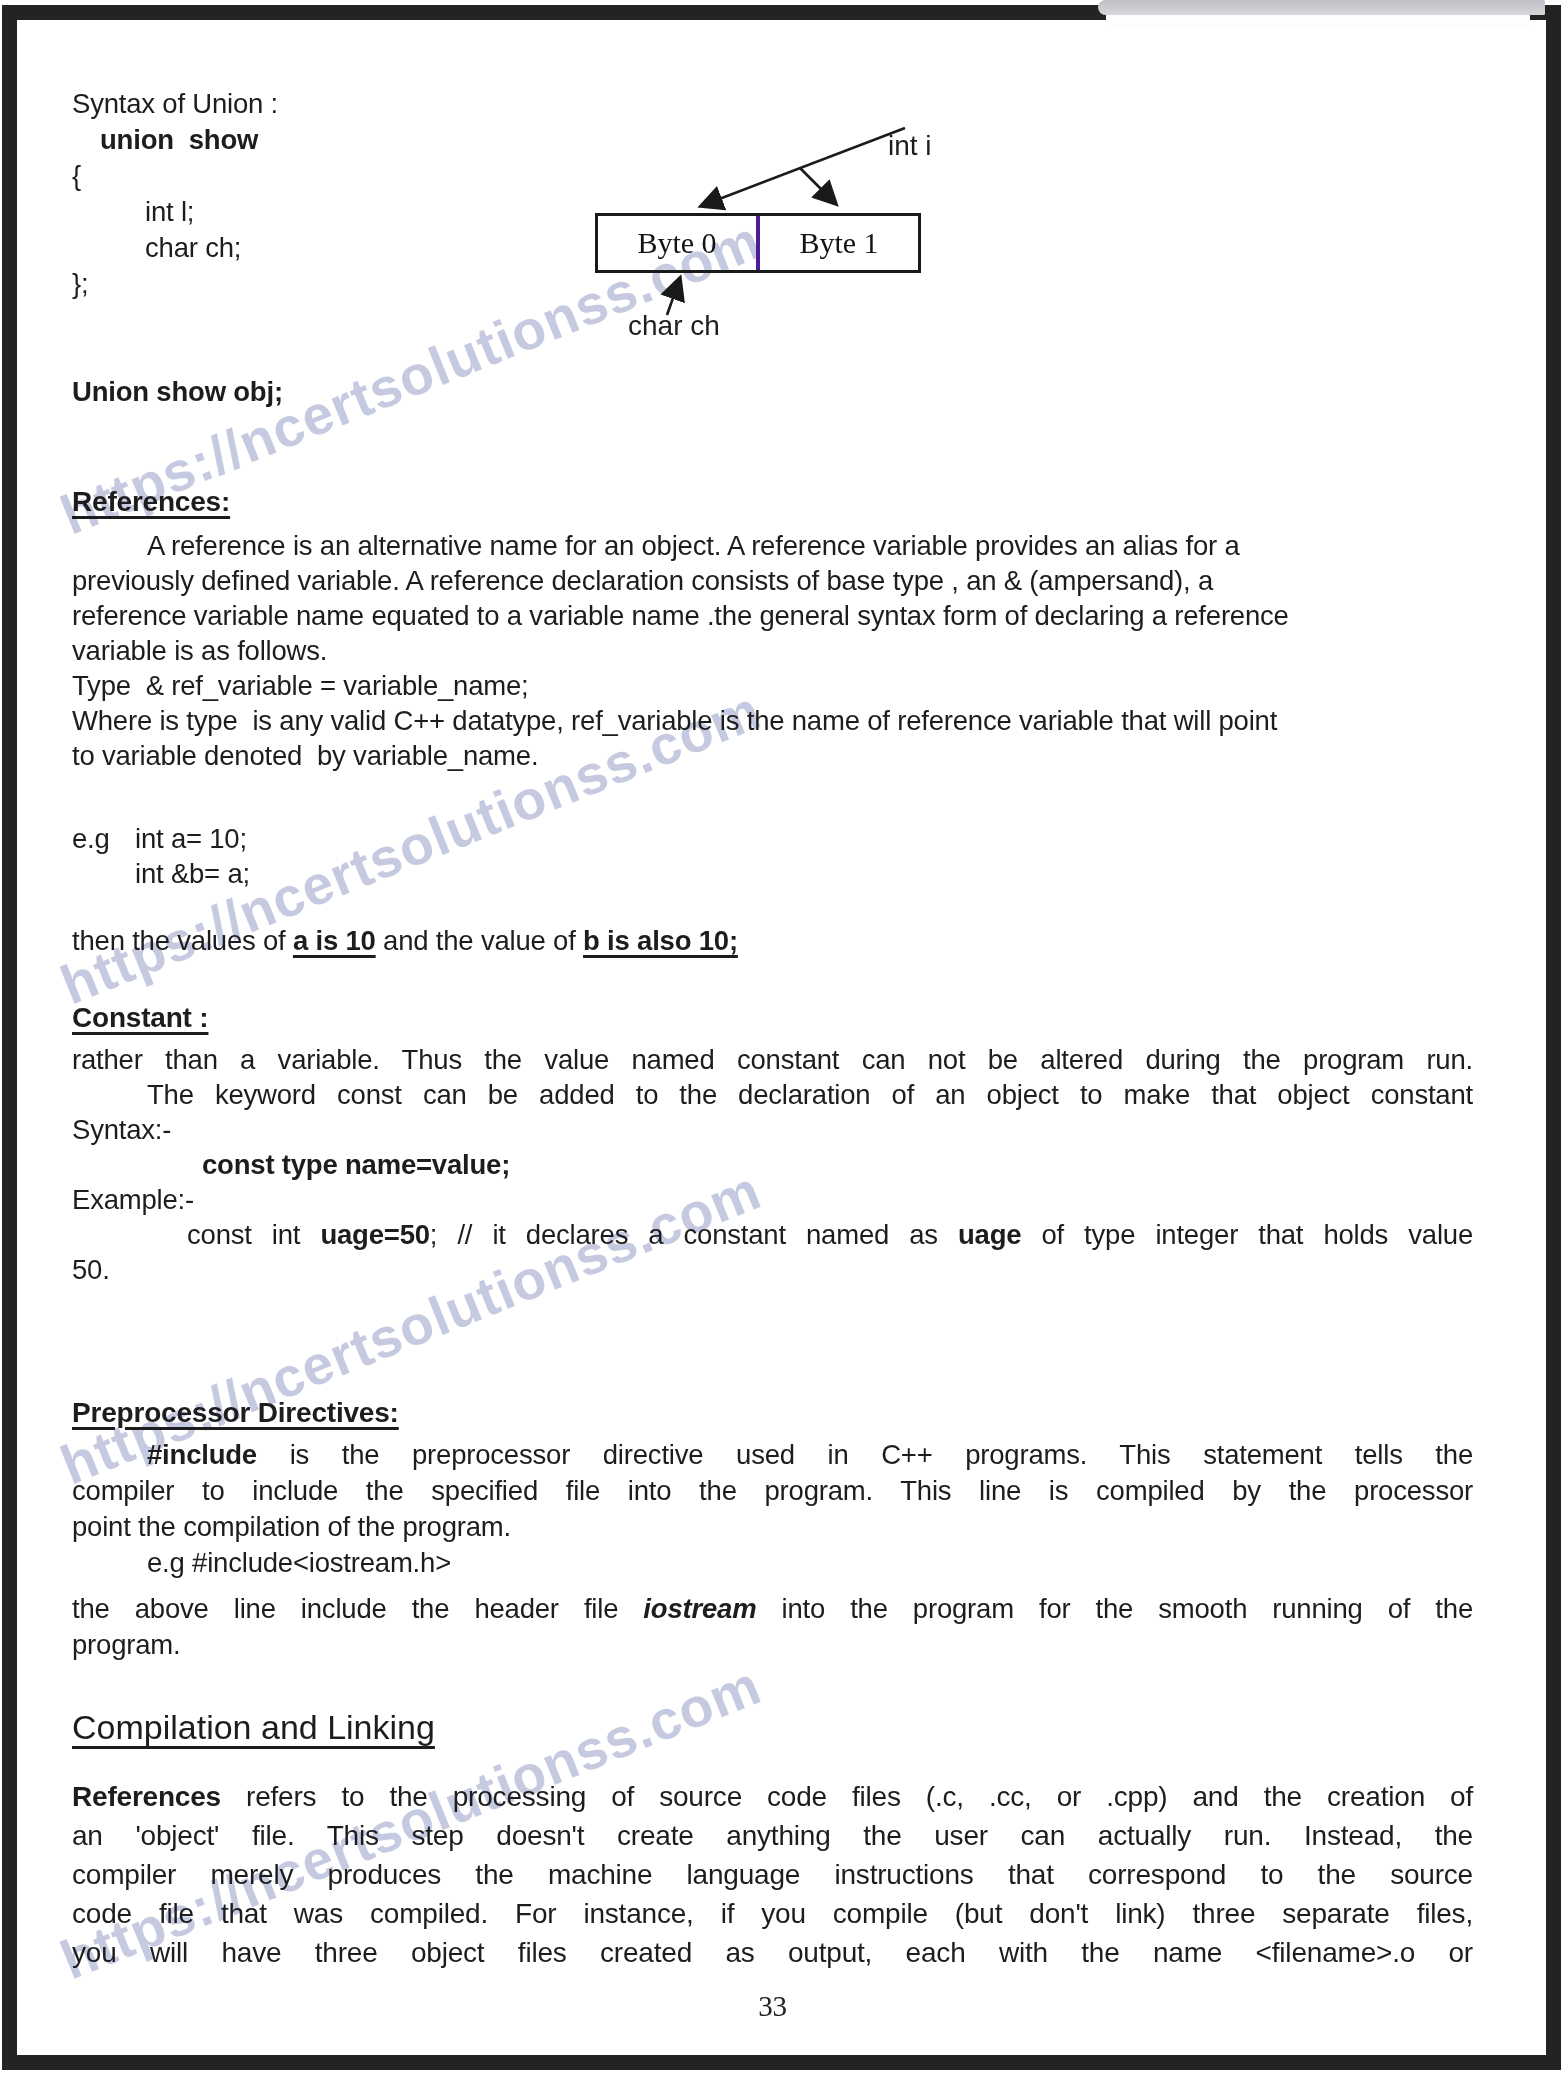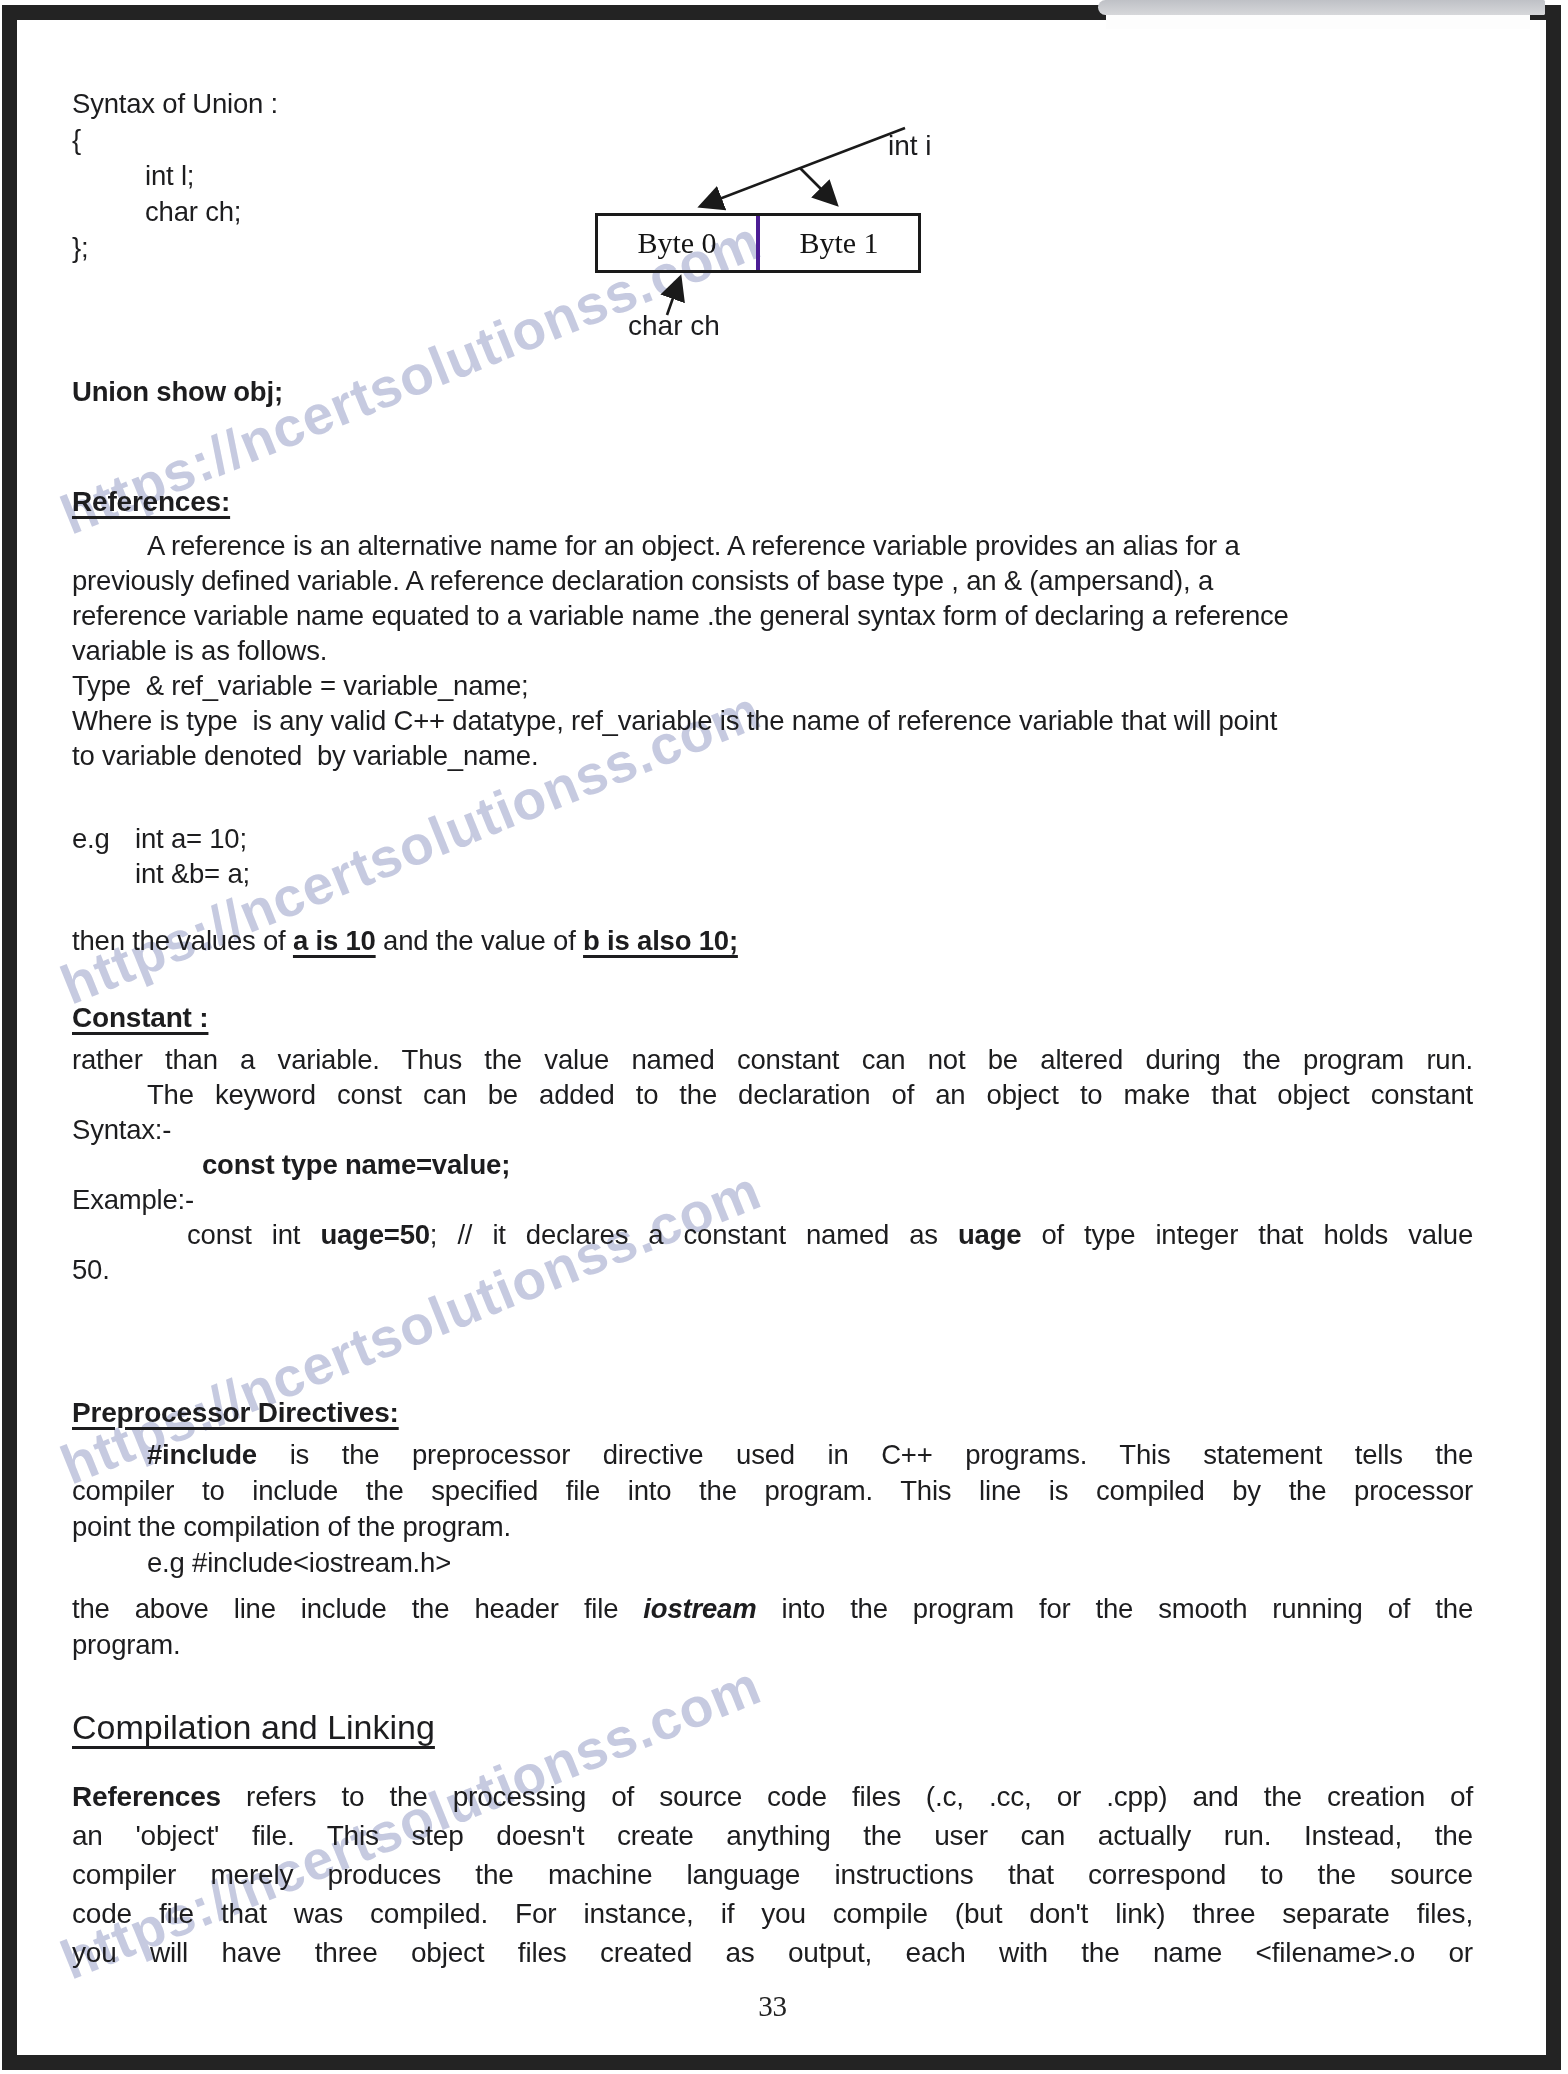--- a/index.html
+++ b/index.html
@@ -83,20 +83,21 @@
   <span class="wm wm-1">https://ncertsolutionss.com</span>
   <span class="wm wm-2">https://ncertsolutionss.com</span>
   <span class="wm wm-3">https://ncertsolutionss.com</span>
   <span class="wm wm-4">https://ncertsolutionss.com</span>
 </div>
 
 <div class="content">
 
   <div class="union-block">
     <div class="codeline">Syntax of Union :</div>
+    <div class="codeline ind-1 b">union  show</div>
     <div class="codeline">{</div>
     <div class="codeline ind-2">int l;</div>
     <div class="codeline ind-2">char ch;</div>
     <div class="codeline">};</div>
   </div>
 
   <div class="obj-line">Union show obj;</div>
 
   <div class="h-sec">References:</div>
   <div class="pre-block first-indent">A reference is an alternative name for an object. A reference variable provides an alias for a

